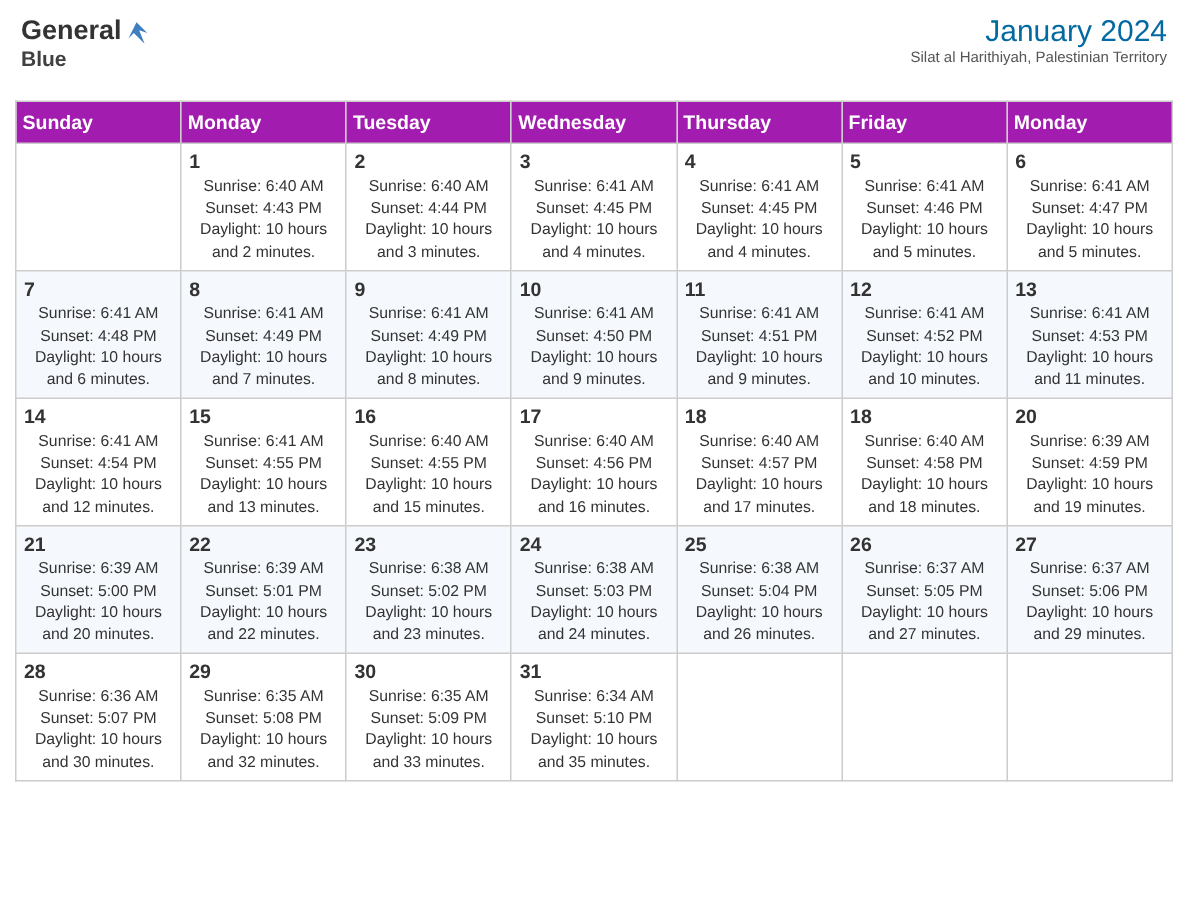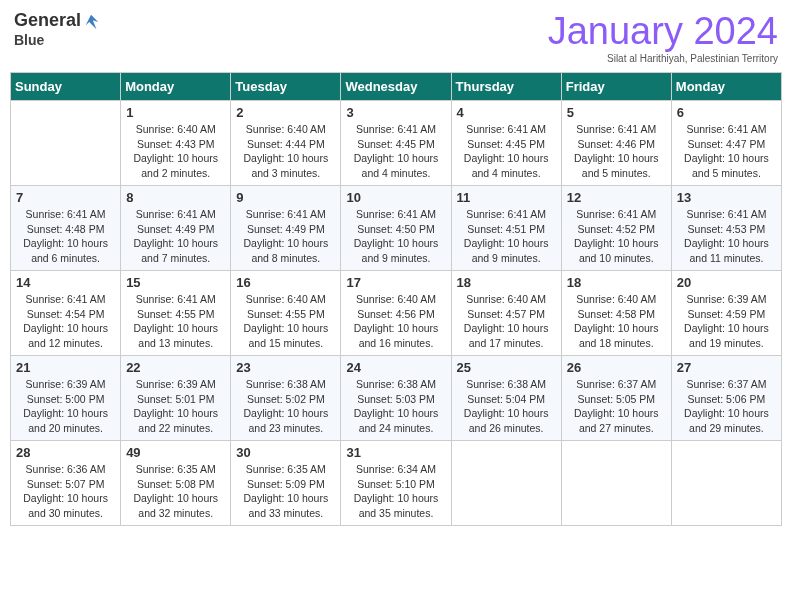--- a/index.html
+++ b/index.html
@@ -7,50 +7,50 @@
       font-family: Arial, sans-serif;
       background: #fff;
       width: 792px;
       min-height: 612px;
       padding: 10px;
     }
     .header {
       display: flex;
       justify-content: space-between;
       align-items: flex-start;
-      margin-bottom: 8px;
+      margin-bottom: 18px;
       padding: 0 4px;
     }
     .logo {
       display: flex;
       align-items: center;
     }
     .logo-icon {
       width: 18px;
       height: 18px;
       margin-left: 2px;
     }
     .title-area {
       text-align: right;
     }
     .month-title {
-      font-size: 38px;
+      font-size: 20px;
       font-weight: normal;
-      color: #8b5cf6;
+      color: #0369a1;
     }
     .subtitle {
       font-size: 10px;
       color: #555;
     }
     .calendar {
       width: 100%;
       border-collapse: collapse;
     }
     .calendar th {
-      background-color: #0f766e;
+      background-color: #a21caf;
       color: #fff;
       font-size: 13px;
       padding: 6px 4px;
       text-align: left;
       border: 1px solid #ccc;
     }
     .calendar td {
       border: 1px solid #ccc;
       vertical-align: top;
       padding: 4px 5px;
@@ -230,21 +230,21 @@
           <span class="day-num">27</span>
           <div class="day-detail">Sunrise: 6:37 AM<br>Sunset: 5:06 PM<br>Daylight: 10 hours and 29 minutes.</div>
         </td>
       </tr>
       <tr>
         <td>
           <span class="day-num">28</span>
           <div class="day-detail">Sunrise: 6:36 AM<br>Sunset: 5:07 PM<br>Daylight: 10 hours and 30 minutes.</div>
         </td>
         <td>
-          <span class="day-num">49</span>
+          <span class="day-num">29</span>
           <div class="day-detail">Sunrise: 6:35 AM<br>Sunset: 5:08 PM<br>Daylight: 10 hours and 32 minutes.</div>
         </td>
         <td>
           <span class="day-num">30</span>
           <div class="day-detail">Sunrise: 6:35 AM<br>Sunset: 5:09 PM<br>Daylight: 10 hours and 33 minutes.</div>
         </td>
         <td>
           <span class="day-num">31</span>
           <div class="day-detail">Sunrise: 6:34 AM<br>Sunset: 5:10 PM<br>Daylight: 10 hours and 35 minutes.</div>
         </td>

